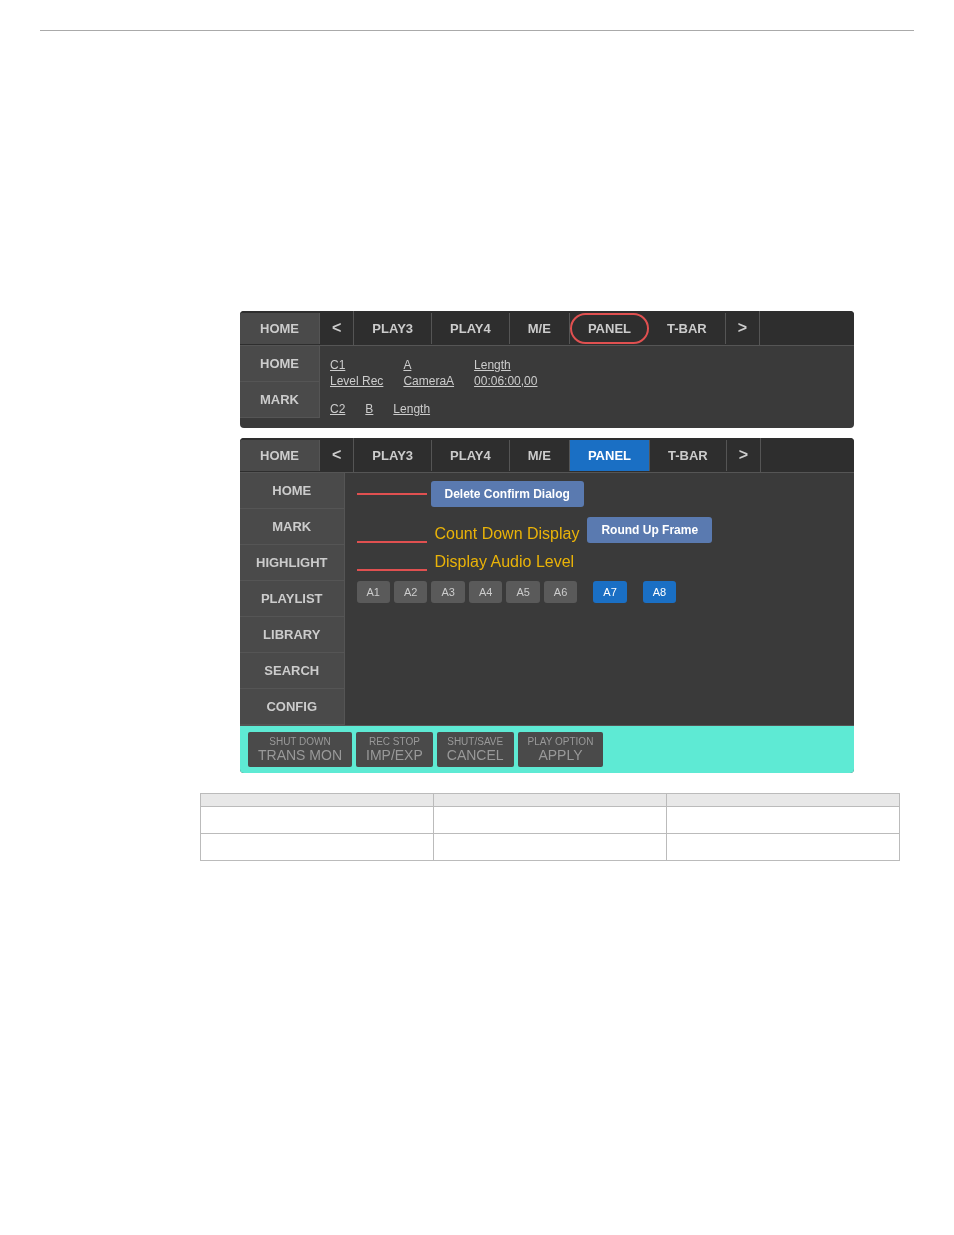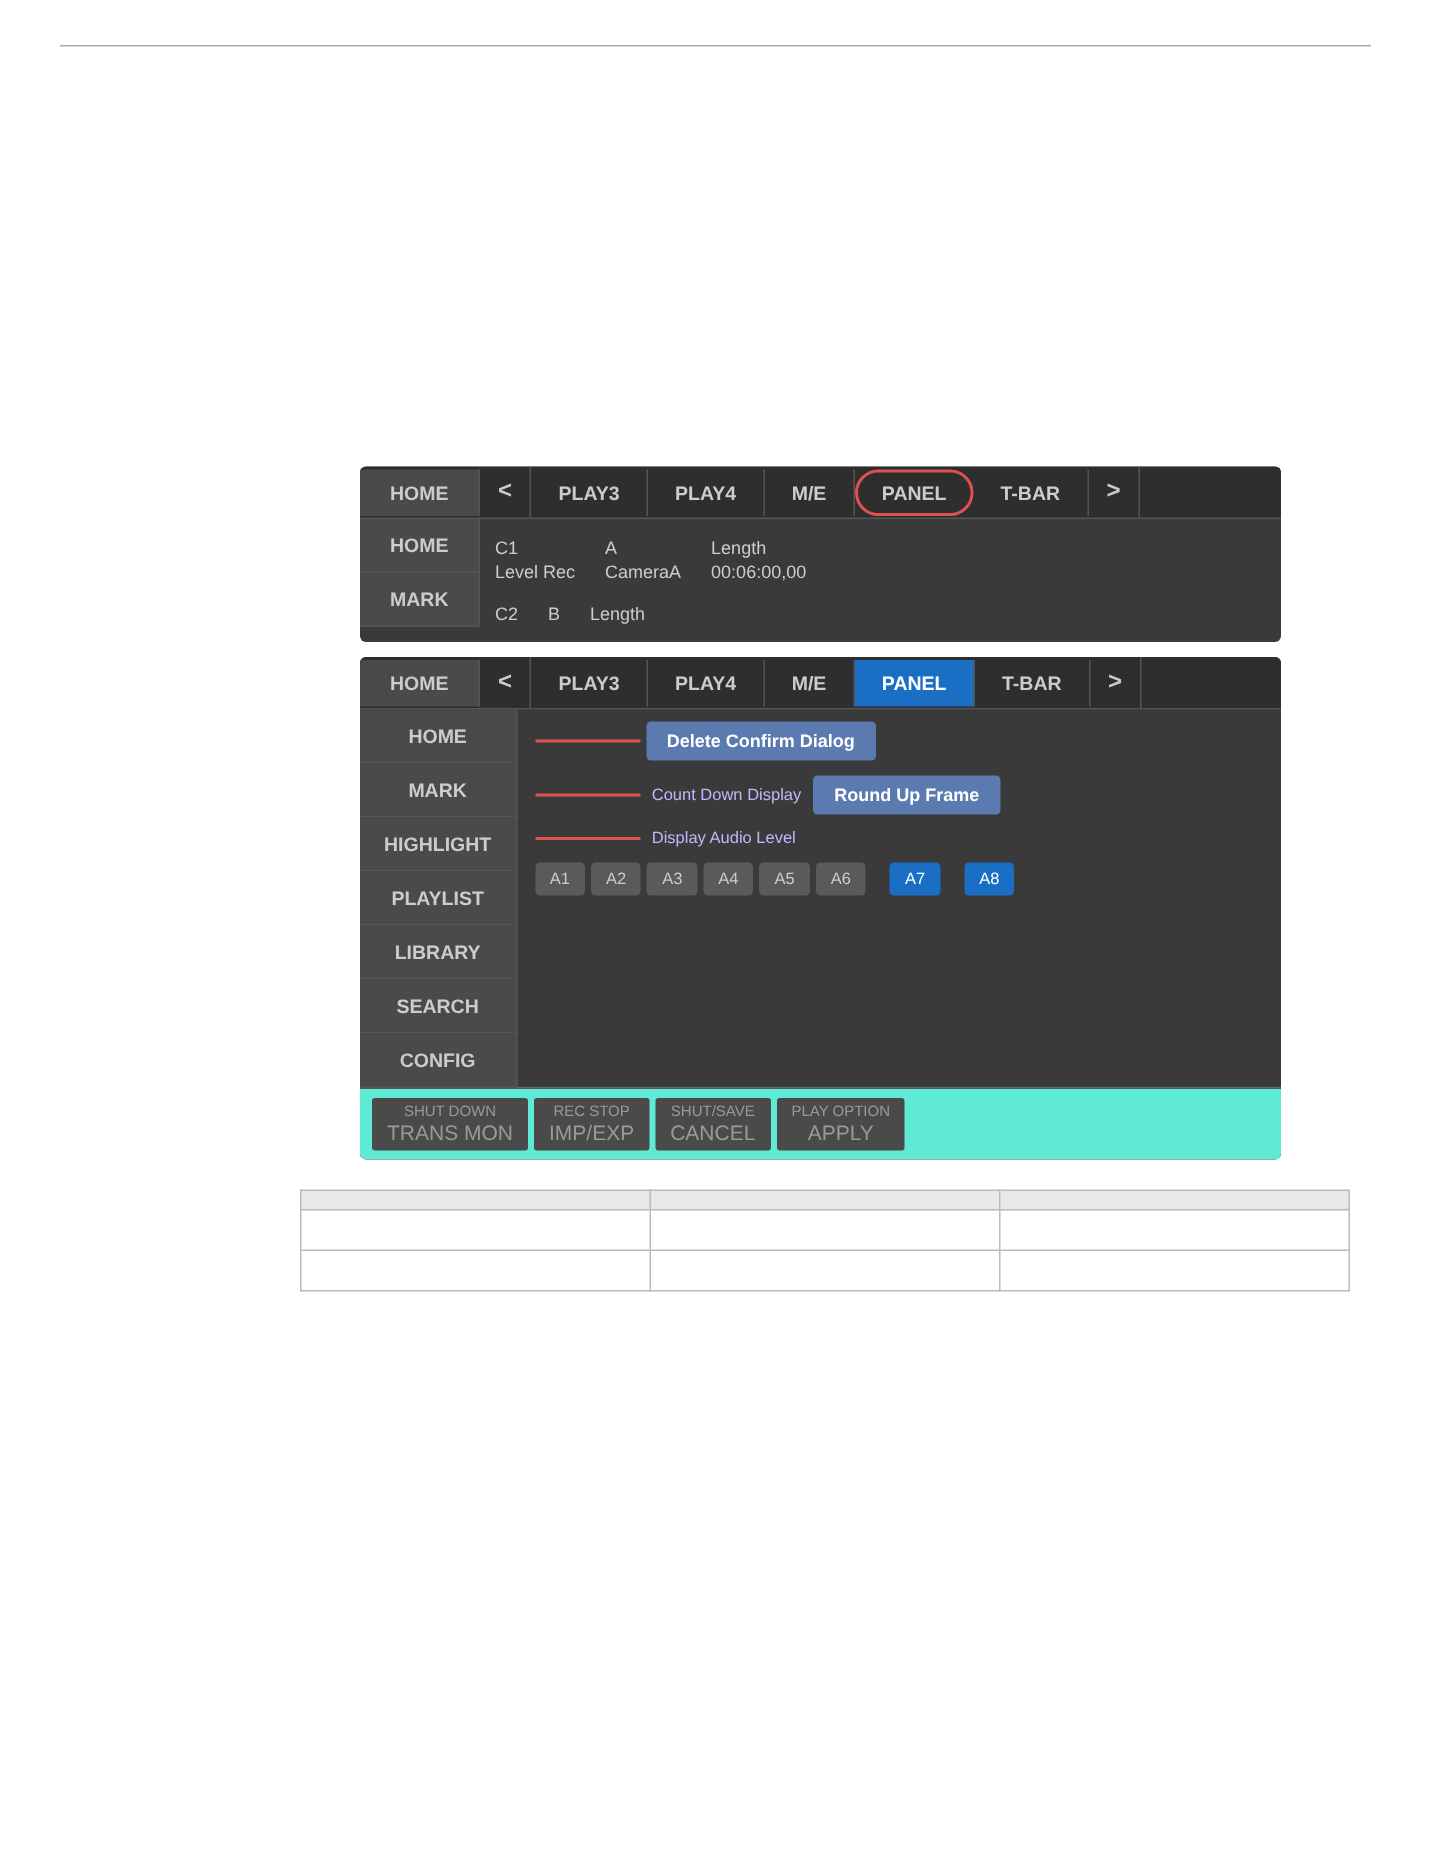--- a/index.html
+++ b/index.html
@@ -111,31 +111,32 @@
     .panel-content {
       flex: 1;
       padding: 8px 10px;
       display: flex;
       flex-direction: column;
       gap: 6px;
     }
 
     .content-row {
       display: flex;
-      align-items: center;
+      align-items: flex-end;
       gap: 8px;
     }
 
     .rec-row {
       display: flex;
       align-items: center;
       gap: 20px;
       padding: 4px 0;
       color: #ccc;
       font-size: 12px;
+      text-decoration: underline;
     }
 
     .rec-col {
       display: flex;
       flex-direction: column;
       gap: 2px;
     }
 
     
     .panel2-body {
@@ -184,22 +185,22 @@
     .feature-btn.blue-active {
       background: #1a6fc4;
     }
 
     .feature-btn.grey {
       background: #5a5a5a;
       color: #ccc;
     }
 
     .label-text {
-      color: #c4b5fd;
-      font-size: 11px;
+      color: #eab308;
+      font-size: 16px;
     }
 
     
     .audio-row {
       display: flex;
       gap: 4px;
       align-items: center;
     }
 
     .audio-btn {

